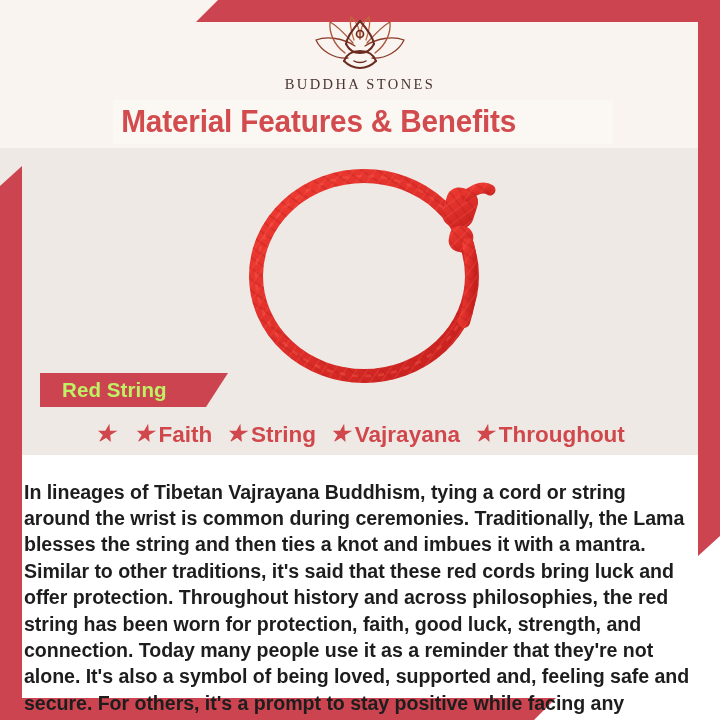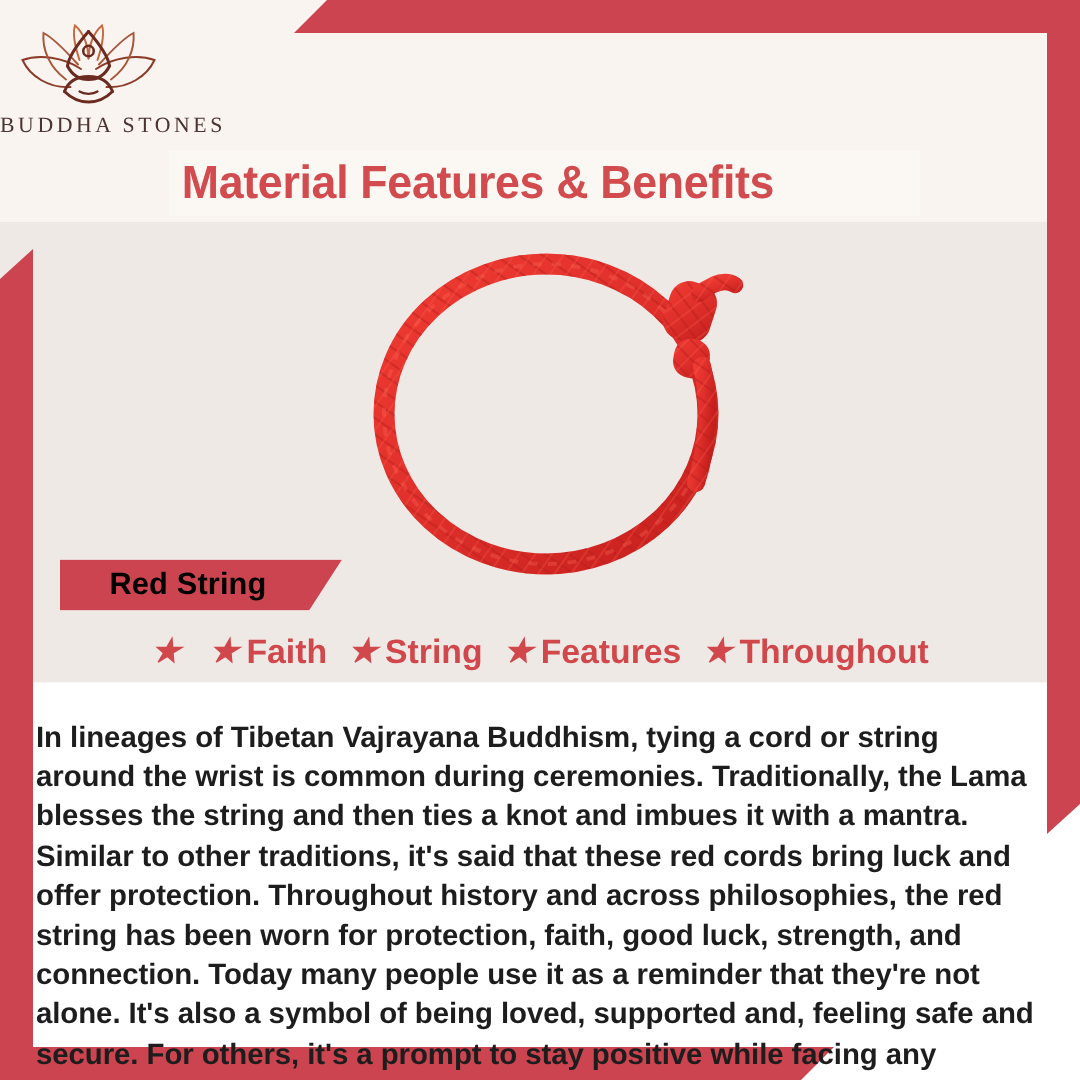--- a/index.html
+++ b/index.html
@@ -48,21 +48,21 @@
   }
   .bar-bottom{
     position:absolute;left:0;bottom:0;width:556px;height:22px;
     background:#cc4450;
     clip-path:polygon(0 0, 100% 0, calc(100% - 22px) 100%, 0 100%);
   }
 
   
   .logo-wrap{
     position:absolute;left:0;top:14px;width:720px;
-    display:flex;flex-direction:column;
+    display:flex;flex-direction:column;align-items:center;
   }
   .logo-mark{width:118px;height:60px;display:block;}
   .logo-word{
     margin-top:2px;
     font-family:"Liberation Serif", serif;
     font-size:14.5px;letter-spacing:2.4px;
     color:#4a3330;font-weight:400;
   }
 
   
@@ -88,22 +88,22 @@
   .product svg{display:block;width:100%;height:100%;}
 
   
   .name-banner{
     position:absolute;left:40px;top:373px;width:188px;height:34px;
     background:#cc4450;
     clip-path:polygon(0 0, 100% 0, calc(100% - 22px) 100%, 0 100%);
     display:flex;align-items:center;
   }
   .name-text{
-    margin-left:33px;
-    color:#000000;font-weight:700;font-size:20.5px;
+    margin-left:22px;
+    color:#bef264;font-weight:700;font-size:20.5px;
     font-family:"Liberation Sans Narrow","Liberation Sans",sans-serif;
     letter-spacing:0.1px;white-space:nowrap;
   }
 
   
   .benefits{
     position:absolute;left:0;top:418px;width:720px;height:34px;
     display:flex;align-items:center;justify-content:center;
     gap:0px;
   }
@@ -238,21 +238,21 @@
     <span class="benefit">
       <i class="star">★</i>
       <span>Faith</span>
     </span>
     <span class="benefit">
       <i class="star">★</i>
       <span>String</span>
     </span>
     <span class="benefit">
       <i class="star">★</i>
-      <span>Features</span>
+      <span>Vajrayana</span>
     </span>
     <span class="benefit">
       <i class="star">★</i>
       <span>Throughout</span>
     </span>
   </div>
 
   <p class="body-copy">In lineages of Tibetan Vajrayana Buddhism, tying a cord or string around the wrist is common during ceremonies. Traditionally, the Lama blesses the string and then ties a knot and imbues it with a mantra. Similar to other traditions, it's said that these red cords bring luck and offer protection. Throughout history and across philosophies, the red string has been worn for protection, faith, good luck, strength, and connection. Today many people use it as a reminder that they're not alone. It's also a symbol of being loved, supported and, feeling safe and secure. For others, it's a prompt to stay positive while facing any adversity.</p>
 
 </div>

